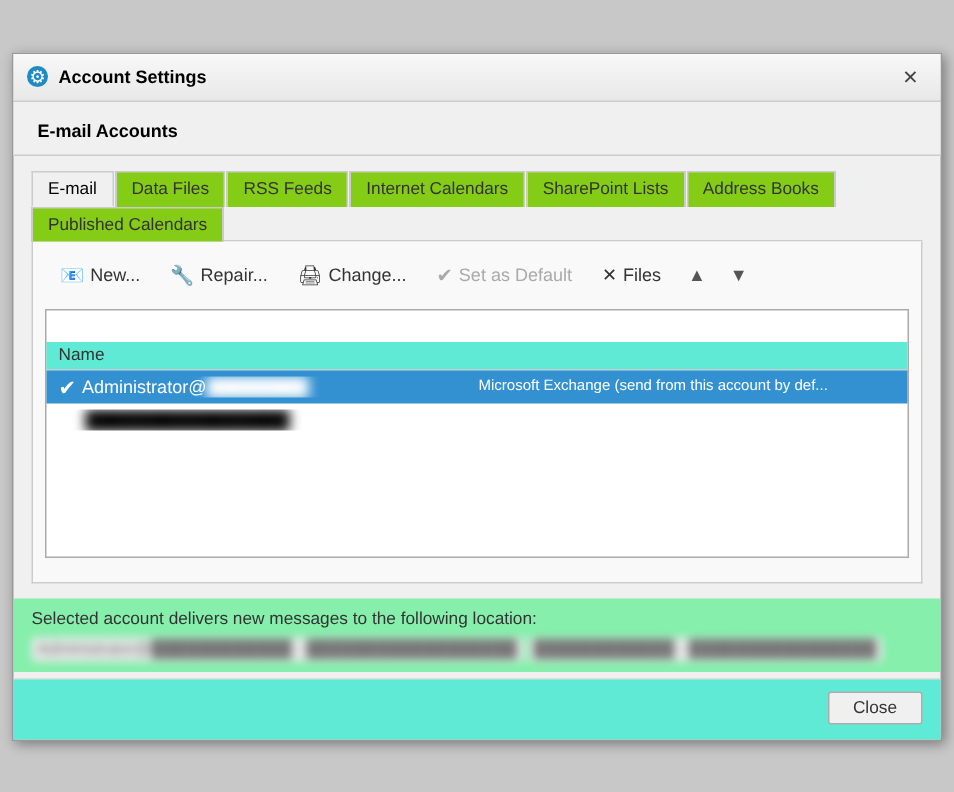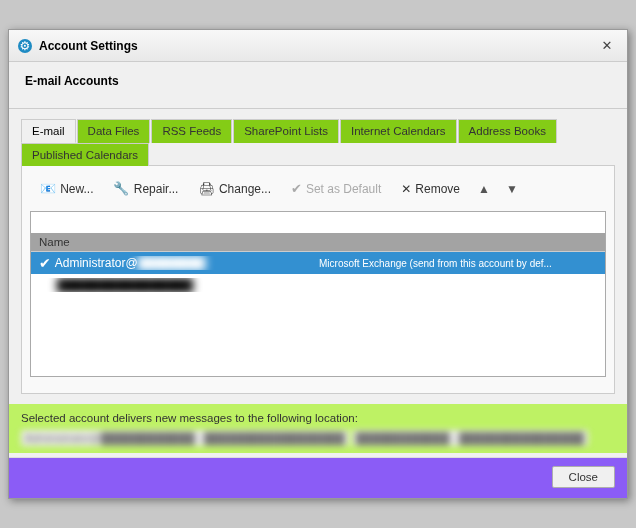--- a/index.html
+++ b/index.html
@@ -57,21 +57,21 @@
       align-items: center;
       justify-content: center;
       cursor: pointer;
       font-size: 13px;
       color: #444;
       border: none;
       background: transparent;
     }
 
     .header-section {
-      padding: 12px 16px 17px;
+      padding: 12px 16px 6px;
       border-bottom: 1px solid #ccc;
       background: #f0f0f0;
     }
 
     .header-title {
       font-weight: bold;
       font-size: 12px;
       margin-bottom: 3px;
     }
 
@@ -155,21 +155,21 @@
     }
 
     .list-container {
       border: 1px solid #aaa;
       background: white;
       margin-bottom: 8px;
     }
 
     .list-header {
       display: flex;
-      background: #a3a3a3;
+      background: #5eead4;
       border-bottom: 1px solid #ccc;
       padding: 3px 8px;
       margin-top: 21px;
     }
 
     .list-header-cell {
       font-size: 11.5px;
       font-weight: normal;
       color: #333;
     }
@@ -229,21 +229,21 @@
     .list-body {
       min-height: 120px;
     }
 
     .list-empty {
       height: 80px;
     }
 
     .footer-section {
       padding: 8px 12px 4px;
-      background: #bef264;
+      background: #86efac;
     }
 
     .footer-text {
       font-size: 11.5px;
       color: #333;
       margin-bottom: 6px;
     }
 
     .footer-value {
       font-size: 11px;
@@ -253,21 +253,21 @@
       border-radius: 2px;
       display: inline-block;
       margin-bottom: 3px;
       filter: blur(3px);
     }
 
     .bottom-bar {
       display: flex;
       justify-content: flex-end;
       padding: 8px 12px 10px;
-      background: #8b5cf6;
+      background: #5eead4;
       border-top: 1px solid #ddd;
       margin-top: 4px;
     }
 
     .close-button {
       padding: 4px 16px;
       background: #f0f0f0;
       border: 1px solid #adadad;
       cursor: pointer;
       font-size: 11.5px;
@@ -300,22 +300,22 @@
   <div class="header-section">
     <div class="header-title">E-mail Accounts</div>
   </div>
 
   <div class="content-area">
 
     <div class="tabs-container">
       <div class="tab active">E-mail</div>
       <div class="tab">Data Files</div>
       <div class="tab">RSS Feeds</div>
+      <div class="tab">Internet Calendars</div>
       <div class="tab">SharePoint Lists</div>
-      <div class="tab">Internet Calendars</div>
       <div class="tab">Address Books</div>
       <div class="tab">Published Calendars</div>
     </div>
 
     <div class="panel">
 
       <div class="toolbar">
         <button class="toolbar-btn">
           <span style="font-size:13px;">📧</span>
           <span>New...</span>
@@ -327,21 +327,21 @@
         <button class="toolbar-btn">
           <span style="font-size:13px;">🖨</span>
           <span>Change...</span>
         </button>
         <button class="toolbar-btn disabled">
           <span style="font-size:13px; color:#aaa;">✔</span>
           <span>Set as Default</span>
         </button>
         <button class="toolbar-btn">
           <span style="font-size:12px;">✕</span>
-          <span>Remove</span>
+          <span>Files</span>
         </button>
         <button class="toolbar-arrow-btn">▲</button>
         <button class="toolbar-arrow-btn">▼</button>
       </div>
 
       <div class="list-container">
         <div class="list-header">
           <div class="list-header-cell list-header-name">Name</div>
         </div>
         <div class="list-body">

